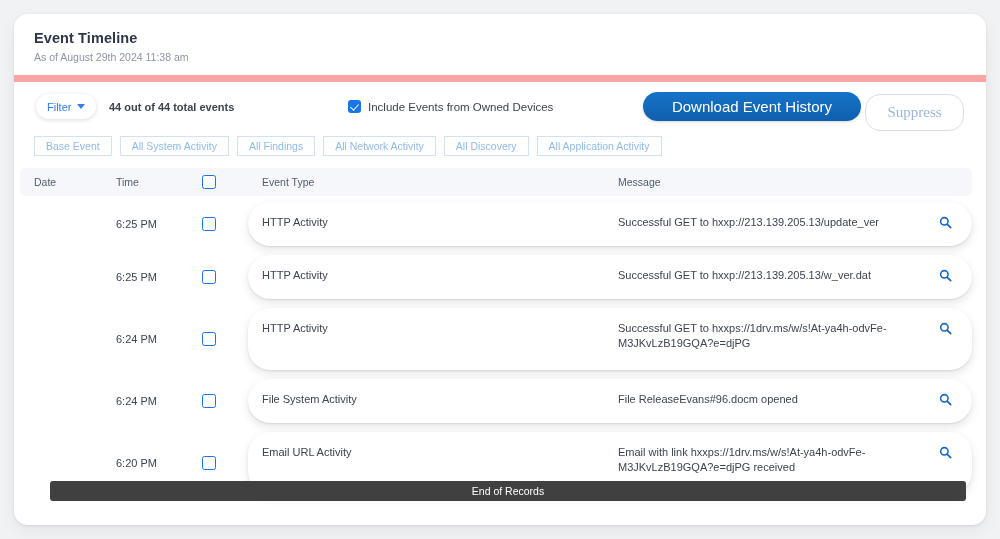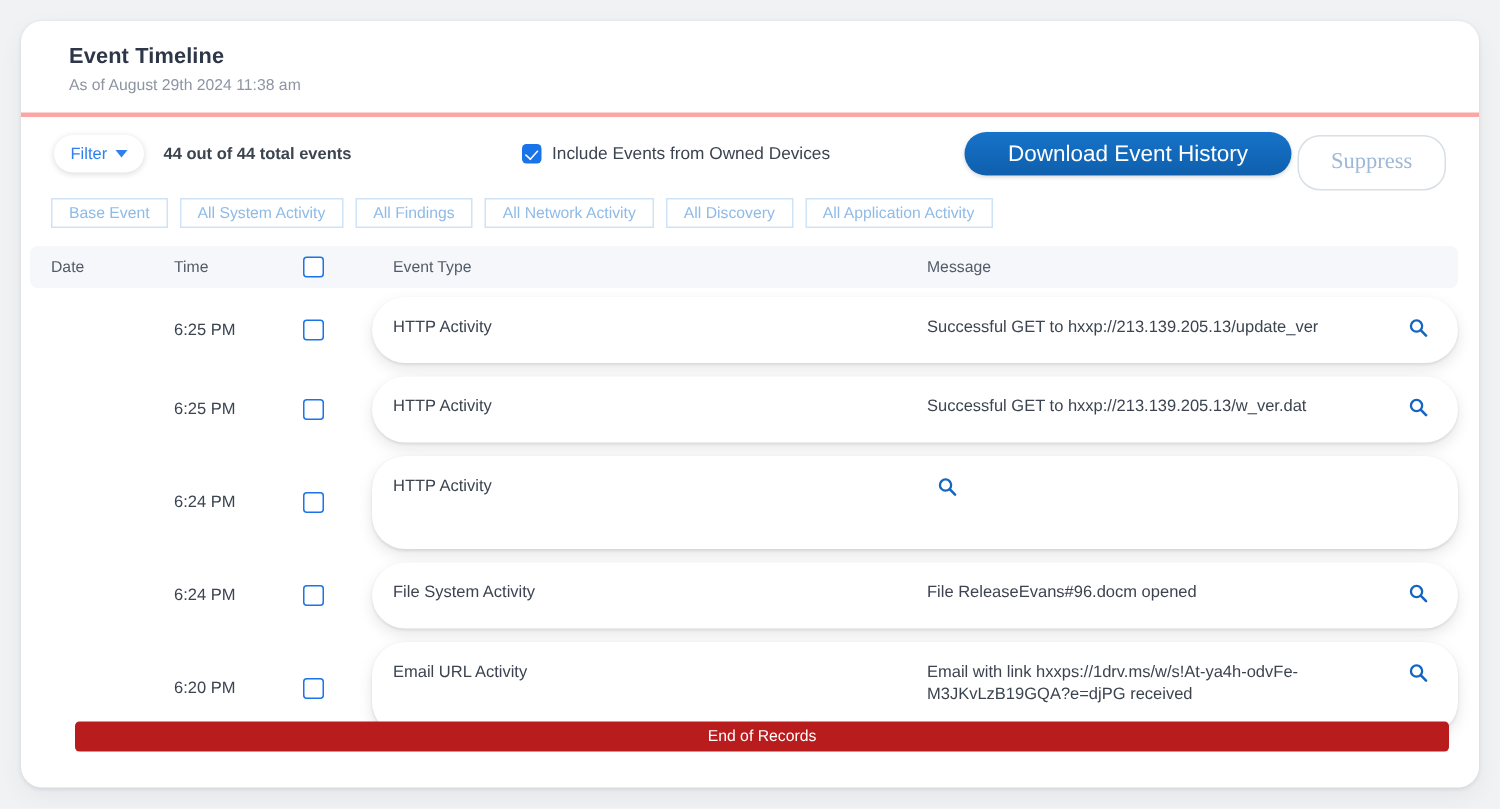--- a/index.html
+++ b/index.html
@@ -25,22 +25,22 @@
     height: 511px;
     background: #ffffff;
     border-radius: 14px;
     box-shadow: 0 1px 3px rgba(16,24,40,0.10), 0 6px 18px rgba(16,24,40,0.05);
     position: relative;
     overflow: hidden;
   }
 
   
   .panel-header {
-    padding: 16px 20px 12px 32px;
-    border-bottom: 3px solid #fca5a5;
+    padding: 16px 20px 12px 20px;
+    border-bottom: 7px solid #fca5a5;
   }
   .panel-title {
     font-size: 14.5px;
     font-weight: bold;
     color: #2d3748;
     letter-spacing: 0.1px;
   }
   .panel-subtitle {
     margin-top: 5px;
     font-size: 10.5px;
@@ -254,21 +254,21 @@
   }
   .search-ico { display: block; }
 
   
   .end-bar {
     position: absolute;
     left: 36px;
     right: 20px;
     bottom: 24px;
     height: 20px;
-    background: #b91c1c;
+    background: #404040;
     border-radius: 3px;
     color: #ffffff;
     font-size: 10.5px;
     display: flex;
     align-items: center;
     justify-content: center;
   }
 </style>
 </head>
 <body>
@@ -363,20 +363,21 @@
         <div class="row">
           <div class="row-lead">
             <div class="cell-date"></div>
             <div class="cell-time">6:24 PM</div>
             <div class="cell-check">
               <span class="cb-empty"></span>
             </div>
           </div>
           <div class="row-card tall">
             <div class="card-type">HTTP Activity</div>
+            <div class="card-msg">Successful GET to hxxps://1drv.ms/w/s!At-ya4h-odvFe-M3JKvLzB19GQA?e=djPG</div>
             <div class="card-action">
               <svg class="search-ico" width="13" height="13" viewBox="0 0 16 16">
                 <circle cx="6.6" cy="6.6" r="4.6" fill="none" stroke="#1565c0" stroke-width="1.9"></circle>
                 <line x1="10.2" y1="10.2" x2="14.4" y2="14.4" stroke="#1565c0" stroke-width="2.1" stroke-linecap="round"></line>
               </svg>
             </div>
           </div>
         </div>
 
         <div class="row">

